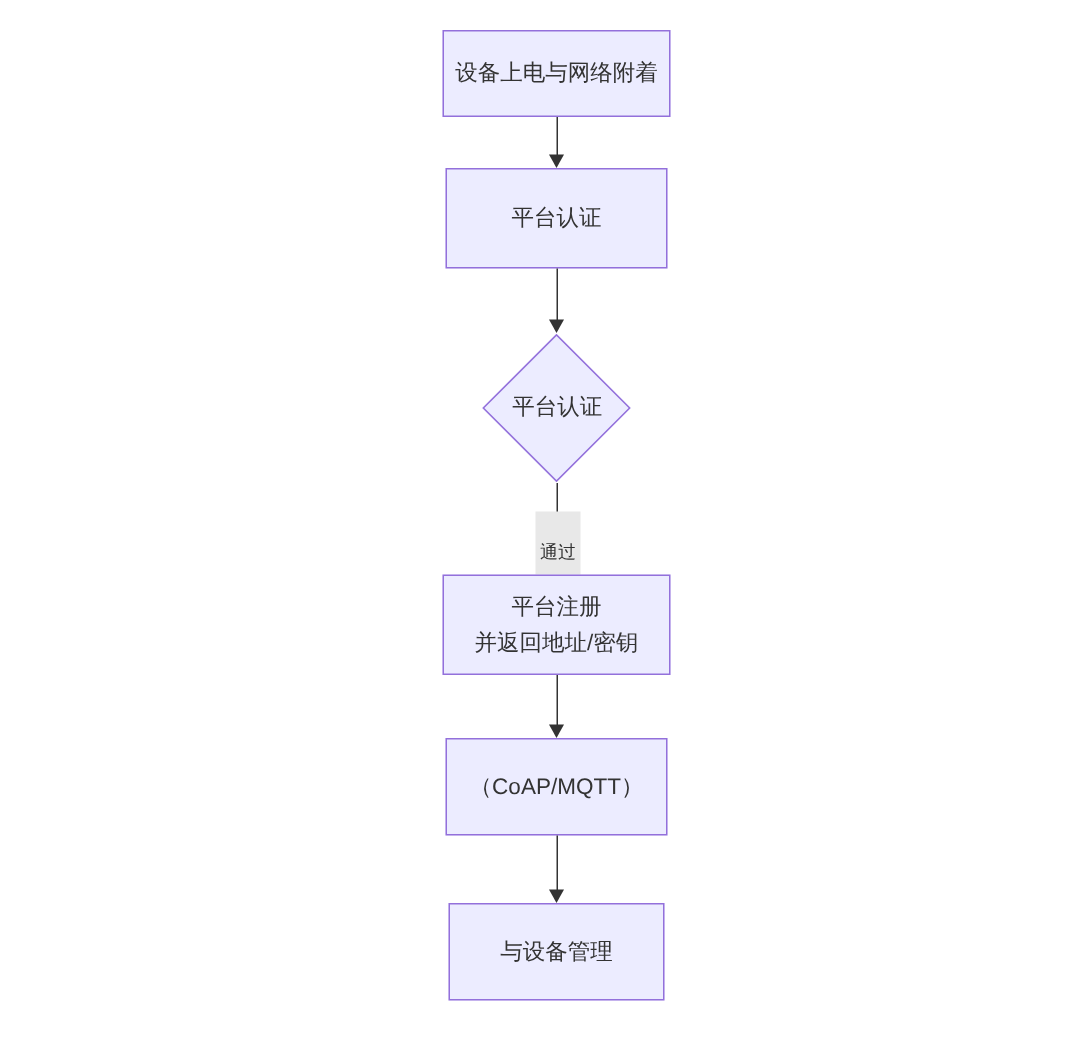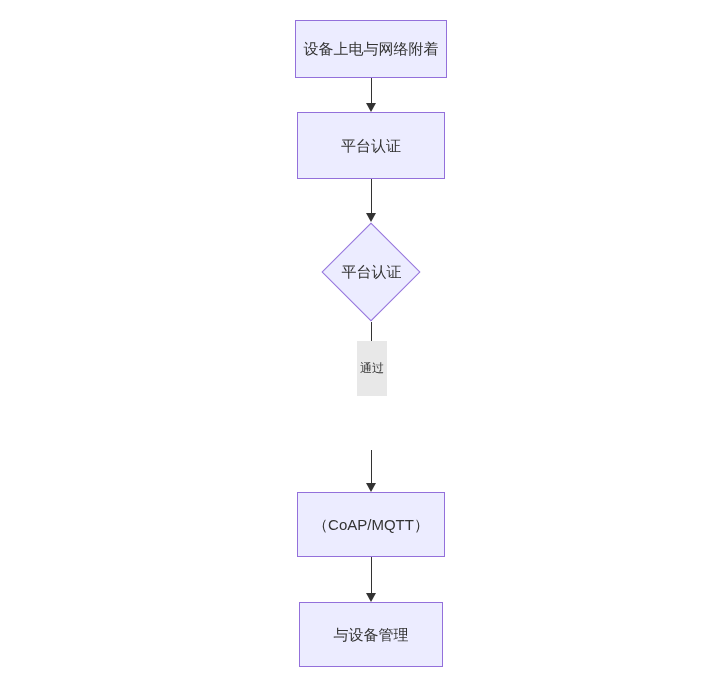--- a/index.html
+++ b/index.html
@@ -106,20 +106,24 @@
 
   <div class="diamond-shape"></div>
   <div class="diamond-label">平台认证</div>
 
   <div class="edge e3">
     <div class="shaft"></div>
     <div class="head"></div>
   </div>
   <div class="edge-label">通过</div>
 
+  <div class="node n4">
+    <div>平台注册</div>
+    <div>并返回地址/密钥</div>
+  </div>
 
   <div class="edge e4">
     <div class="shaft"></div>
     <div class="head"></div>
   </div>
 
   <div class="node n5">
     <div>（CoAP/MQTT）</div>
   </div>
 

